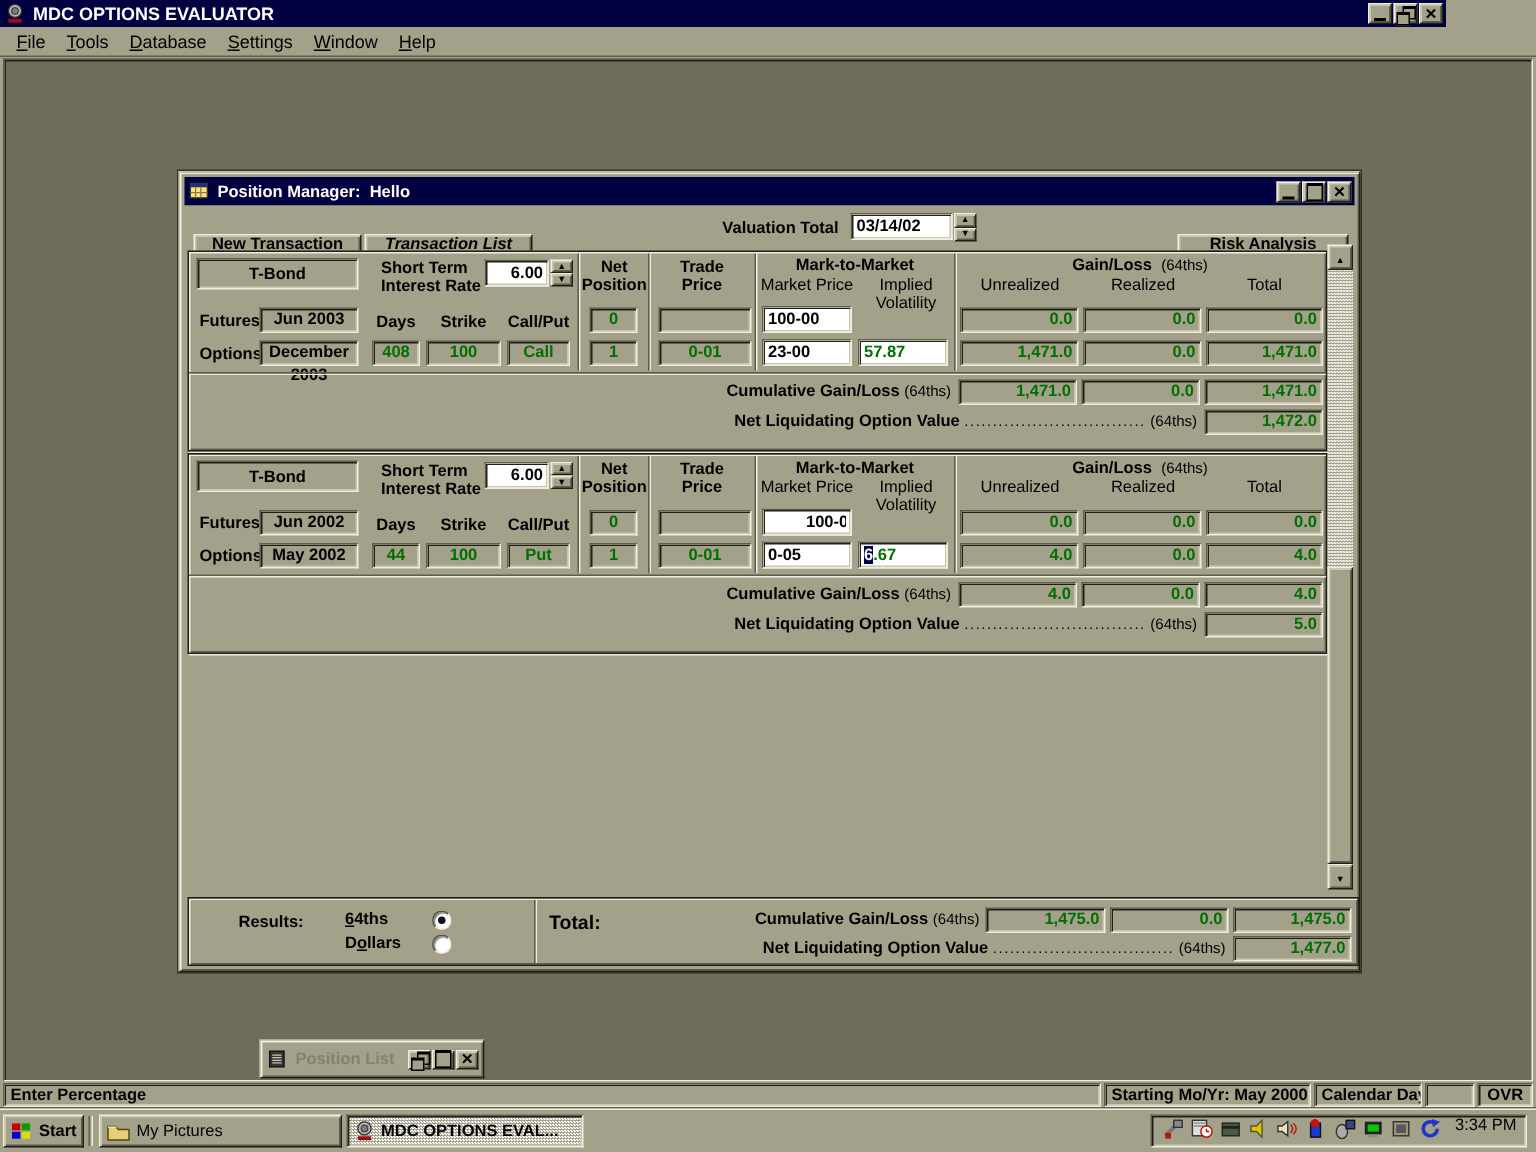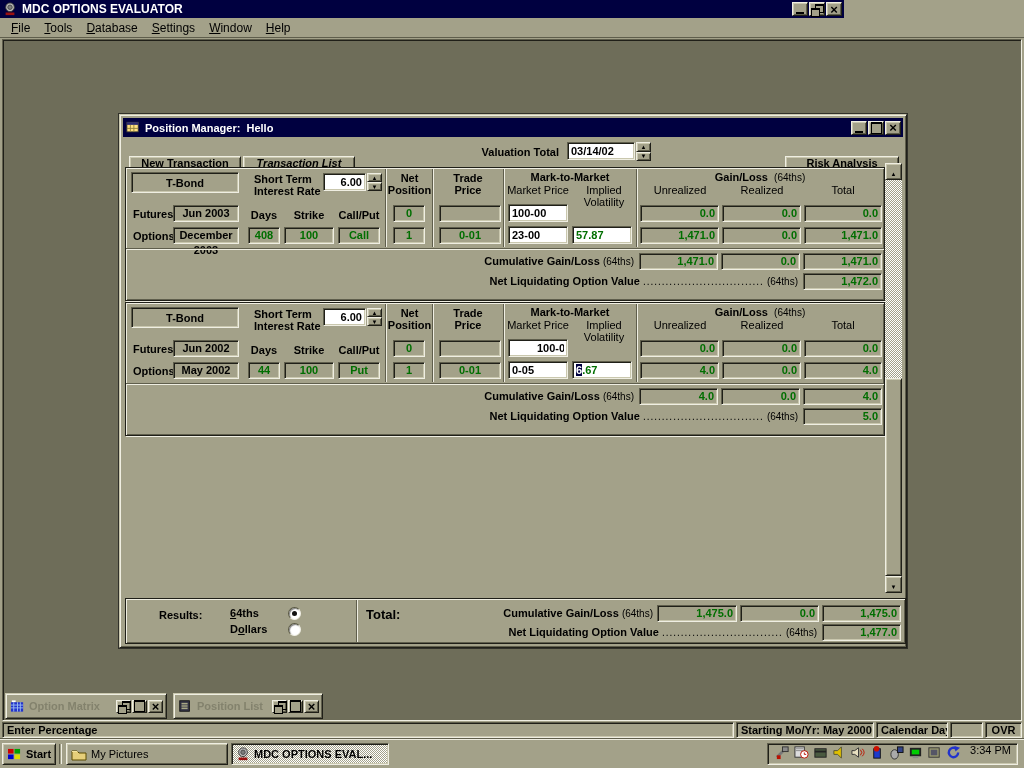--- a/index.html
+++ b/index.html
@@ -11,21 +11,21 @@
   body{font-family:"Liberation Sans",sans-serif;font-size:11px;background:var(--face);-webkit-font-smoothing:none;}
   .screen{position:relative;width:1024px;height:768px;background:var(--face);}
   
   .out{background:var(--face);border:1px solid;border-color:var(--hl) var(--dk) var(--dk) var(--hl);box-shadow:inset 1px 1px 0 var(--face-lt),inset -1px -1px 0 var(--sh);}
   .in{background:var(--face);border:1px solid;border-color:var(--sh) var(--hl) var(--hl) var(--sh);box-shadow:inset 1px 1px 0 var(--dk),inset -1px -1px 0 var(--face-lt);}
   .field{background:var(--white);border:1px solid;border-color:var(--sh) var(--hl) var(--hl) var(--sh);box-shadow:inset 1px 1px 0 var(--dk),inset -1px -1px 0 var(--face-lt);}
   .lbl{font-weight:bold;font-size:11px;line-height:12px;color:#000;}
   .u{text-decoration:underline;}
   .dither{background-image:repeating-conic-gradient(#fff 0% 25%, var(--face) 0% 50%);background-size:2px 2px;}
   
-  .titlebar{position:absolute;left:0;top:0;width:844px;height:18px;background:var(--navy);display:flex;align-items:center;padding:0 2px;}
+  .titlebar{position:absolute;left:0;top:0;width:964px;height:18px;background:var(--navy);display:flex;align-items:center;padding:0 2px;}
   .titlebar .ttext{color:#fff;font-weight:bold;font-size:12px;margin-left:4px;white-space:pre;flex:1;}
   .capbtn{width:16px;height:14px;margin-left:1px;display:flex;align-items:center;justify-content:center;}
   .gmin::after{content:"";display:block;width:8px;height:2px;background:#000;margin-top:8px;}
   .gmax::after{content:"";display:block;width:9px;height:9px;border:1px solid #000;border-top:2px solid #000;}
   .grest{position:relative;width:12px;height:11px;}
   .grest::before{content:"";position:absolute;left:4px;top:0;width:7px;height:6px;border:1px solid #000;border-top:2px solid #000;}
   .grest::after{content:"";position:absolute;left:0;top:4px;width:7px;height:6px;border:1px solid #000;border-top:2px solid #000;background:var(--face);}
   .gclose::after{content:"×";font:bold 13px/13px "Liberation Sans",sans-serif;}
   
   .menubar{position:absolute;left:0;top:18px;width:1024px;height:20px;background:var(--face);display:flex;align-items:center;padding-left:4px;border-bottom:1px solid var(--sh);}
@@ -295,39 +295,20 @@
           <div class="vb in" style="right:168px;top:6px;width:80px;">1,475.0</div>
           <div class="vb in" style="right:86px;top:6px;width:79px;">0.0</div>
           <div class="vb in" style="right:4px;top:6px;width:79px;">1,475.0</div>
           <div class="cum-lbl" style="right:88px;top:27px;"><span>Net Liquidating Option Value</span> <span class="units" style="letter-spacing:1px;">................................</span> <span class="units">(64ths)</span></div>
           <div class="vb in" style="right:4px;top:25px;width:79px;">1,477.0</div>
         </div>
 
       </div>
     </div>
 
-    <div class="miniwin" style="left:2px;width:162px;">
-      <span class="ticon">
-          <svg width="15" height="14" viewBox="0 0 16 14">
-            <rect x="2" y="1" width="4" height="2" fill="#fff"></rect>
-            <rect x="1" y="3" width="13" height="10" fill="#2233cc"></rect>
-            <path d="M1 6h13M1 9h13M4 3v10M8 3v10M11 3v10" stroke="#99bbee" stroke-width="1"></path>
-          </svg>
-        </span>
-      <span class="mtitle">Option Matrix</span>
-      <span class="capbtn out">
-          <span class="grest"></span>
-        </span>
-      <span class="capbtn out">
-          <span class="gmax"></span>
-        </span>
-      <span class="capbtn out">
-          <span class="gclose"></span>
-        </span>
-    </div>
     <div class="miniwin" style="left:170px;width:150px;">
       <span class="ticon">
           <svg width="14" height="14" viewBox="0 0 16 14">
             <rect x="2" y="1" width="11" height="12" fill="#333344" stroke="#111"></rect>
             <path d="M4 4h7M4 6h7M4 8h7M4 10h7" stroke="#cccc99"></path>
           </svg>
         </span>
       <span class="mtitle">Position List</span>
       <span class="capbtn out">
           <span class="grest"></span>

